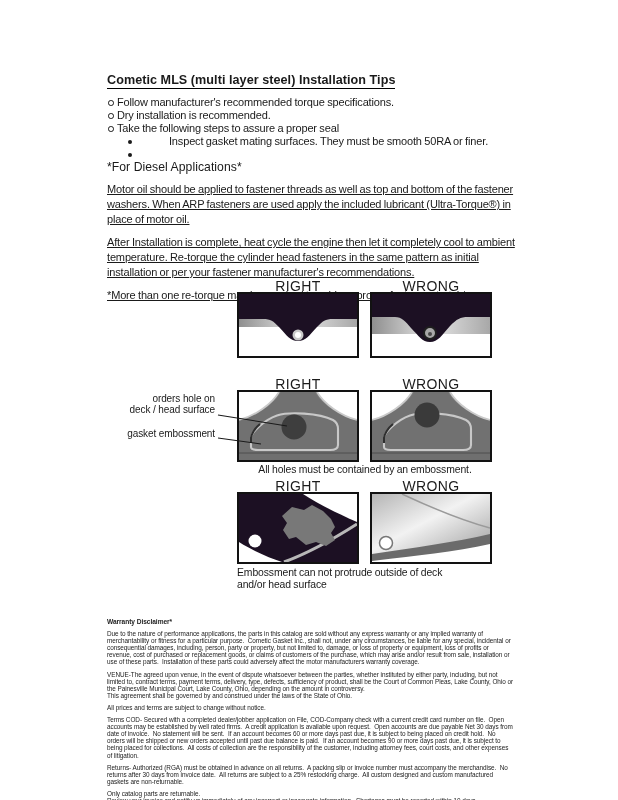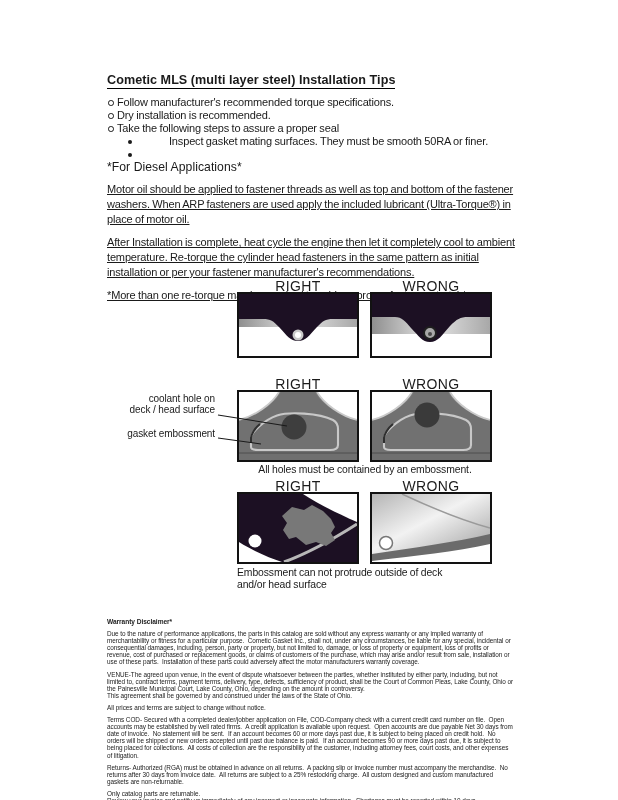--- a/index.html
+++ b/index.html
@@ -88,21 +88,21 @@
       <path d="M0,0 H118 V23 H96 C88,23 85,25 78,32 C70,41 66,48 58,48 C50,48 47,42 39,34 C33,27 30,23 23,23 H0 Z" fill="#1c1023"></path>
       <circle cx="58" cy="39" r="6" fill="#a8a8a8" stroke="#1f1f1f" stroke-width="2"></circle>
       <circle cx="58" cy="40" r="2" fill="#4a4a4a"></circle>
     </svg>
   </div>
 
   <div class="dlabel" style="left:237px;top:328px;">RIGHT</div>
   <div class="dlabel" style="left:370px;top:328px;">WRONG</div>
 
   <div class="ann" style="left:78px;top:345px;">
-    <div>coolant hole on</div>
+    <div>orders hole on</div>
     <div>deck / head surface</div>
   </div>
   <div class="ann" style="left:78px;top:380px;">gasket embossment</div>
 
   <div class="dbox" style="left:237px;top:342px;height:72px;">
     <svg viewBox="0 0 118 68" preserveAspectRatio="none">
       <rect x="0" y="0" width="118" height="68" fill="#7b7b7b"></rect>
       <path d="M42,0 H76 C82,12 100,24 118,28 V61 H0 V28 C18,24 36,12 42,0 Z" fill="#717171"></path>
       <path d="M0,0 H40 C33,12 16,24 0,28 Z" fill="#ffffff"></path>
       <path d="M78,0 H118 V28 C102,24 85,12 78,0 Z" fill="#ffffff"></path>

